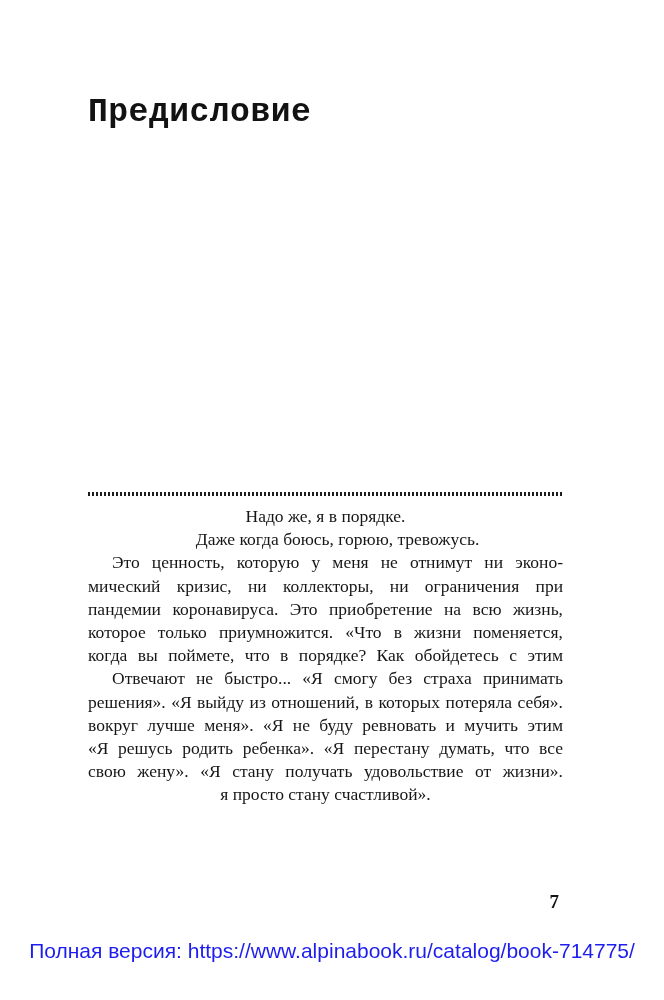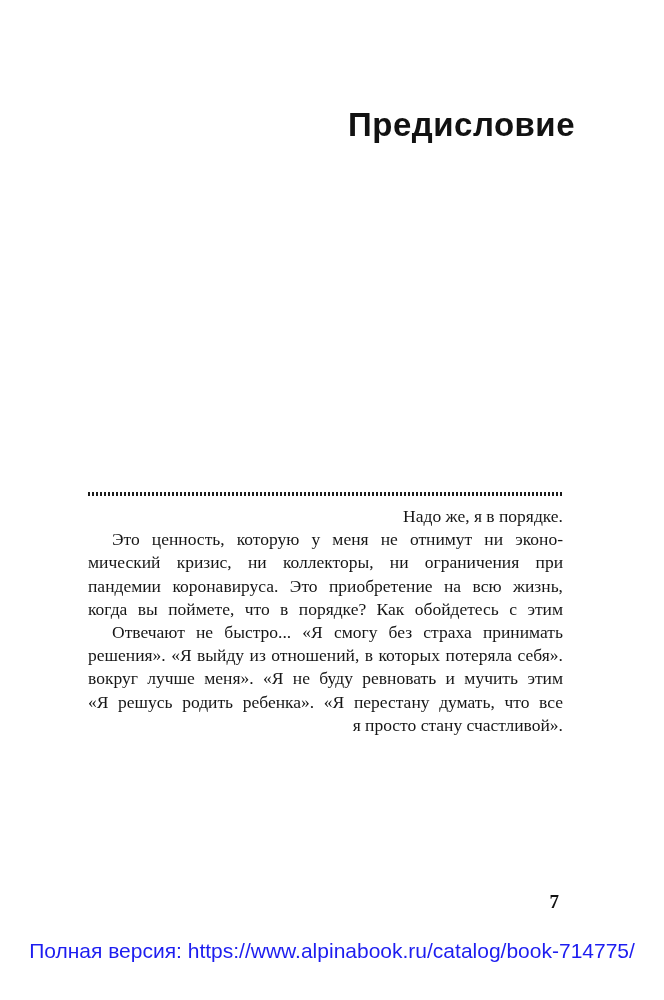--- a/index.html
+++ b/index.html
@@ -14,47 +14,46 @@
     background: #ffffff;
     font-family: "Liberation Serif", "DejaVu Serif", serif;
     color: #1a1a1a;
     overflow: hidden;
   }
   .chapter-title {
     position: absolute;
     top: 94px;
     left: 88px;
     width: 475px;
-    text-align: right;
-    font-family: Liberation Sans, sans-serif;
+    font-family: Liberation Mono, monospace;
     font-weight: 700;
     font-size: 33px;
     letter-spacing: 0.5px;
     color: #121212;
-    margin: 12px;
+    margin: 0;
   }
   .section-divider {
     position: absolute;
     top: 492px;
     left: 88px;
     width: 475px;
     height: 4px;
     background-image: repeating-linear-gradient(90deg, #1c1c1c 0px, #1c1c1c 2px, transparent 2px, transparent 4px);
   }
   .body-text {
     position: absolute;
     top: 505px;
     left: 88px;
     width: 475px;
     font-size: 17.5px;
     line-height: 23.2px;
     color: #161616;
   }
   .body-text .line {
-    text-align: right;
+    text-align: center;
   }
   .body-text .line.just {
     text-align: justify;
     text-align-last: justify;
   }
   .body-text .line.indent {
     padding-left: 24px;
   }
   .page-number {
     position: absolute;
@@ -87,28 +86,31 @@
 <body>
 
 <div class="page">
 
   <h1 class="chapter-title">Предисловие</h1>
 
   <div class="section-divider"></div>
 
   <div class="body-text">
       <div class="line">Надо же, я в порядке.</div>
+      <div class="line indent">Даже когда боюсь, горюю, тревожусь.</div>
       <div class="line indent just">Это ценность, которую у меня не отнимут ни эконо-</div>
       <div class="line just">мический кризис, ни коллекторы, ни ограничения при</div>
       <div class="line just">пандемии коронавируса. Это приобретение на всю жизнь,</div>
+      <div class="line just">которое только приумножится. «Что в жизни поменяется,</div>
       <div class="line just">когда вы поймете, что в порядке? Как обойдетесь с этим</div>
       <div class="line indent just">Отвечают не быстро... «Я смогу без страха принимать</div>
       <div class="line just">решения». «Я выйду из отношений, в которых потеряла себя».</div>
       <div class="line just">вокруг лучше меня». «Я не буду ревновать и мучить этим</div>
       <div class="line just">«Я решусь родить ребенка». «Я перестану думать, что все</div>
+      <div class="line just">свою жену». «Я стану получать удовольствие от жизни».</div>
       <div class="line">я просто стану счастливой».</div>
     </div>
 
   <div class="page-number">7</div>
 
   <div class="footer-bar"><span class="footer-label">Полная версия:</span><span>&nbsp;</span><a class="footer-url" href="#">https://www.alpinabook.ru/catalog/book-714775/</a></div>
 
 </div>
 
 </body></html>

